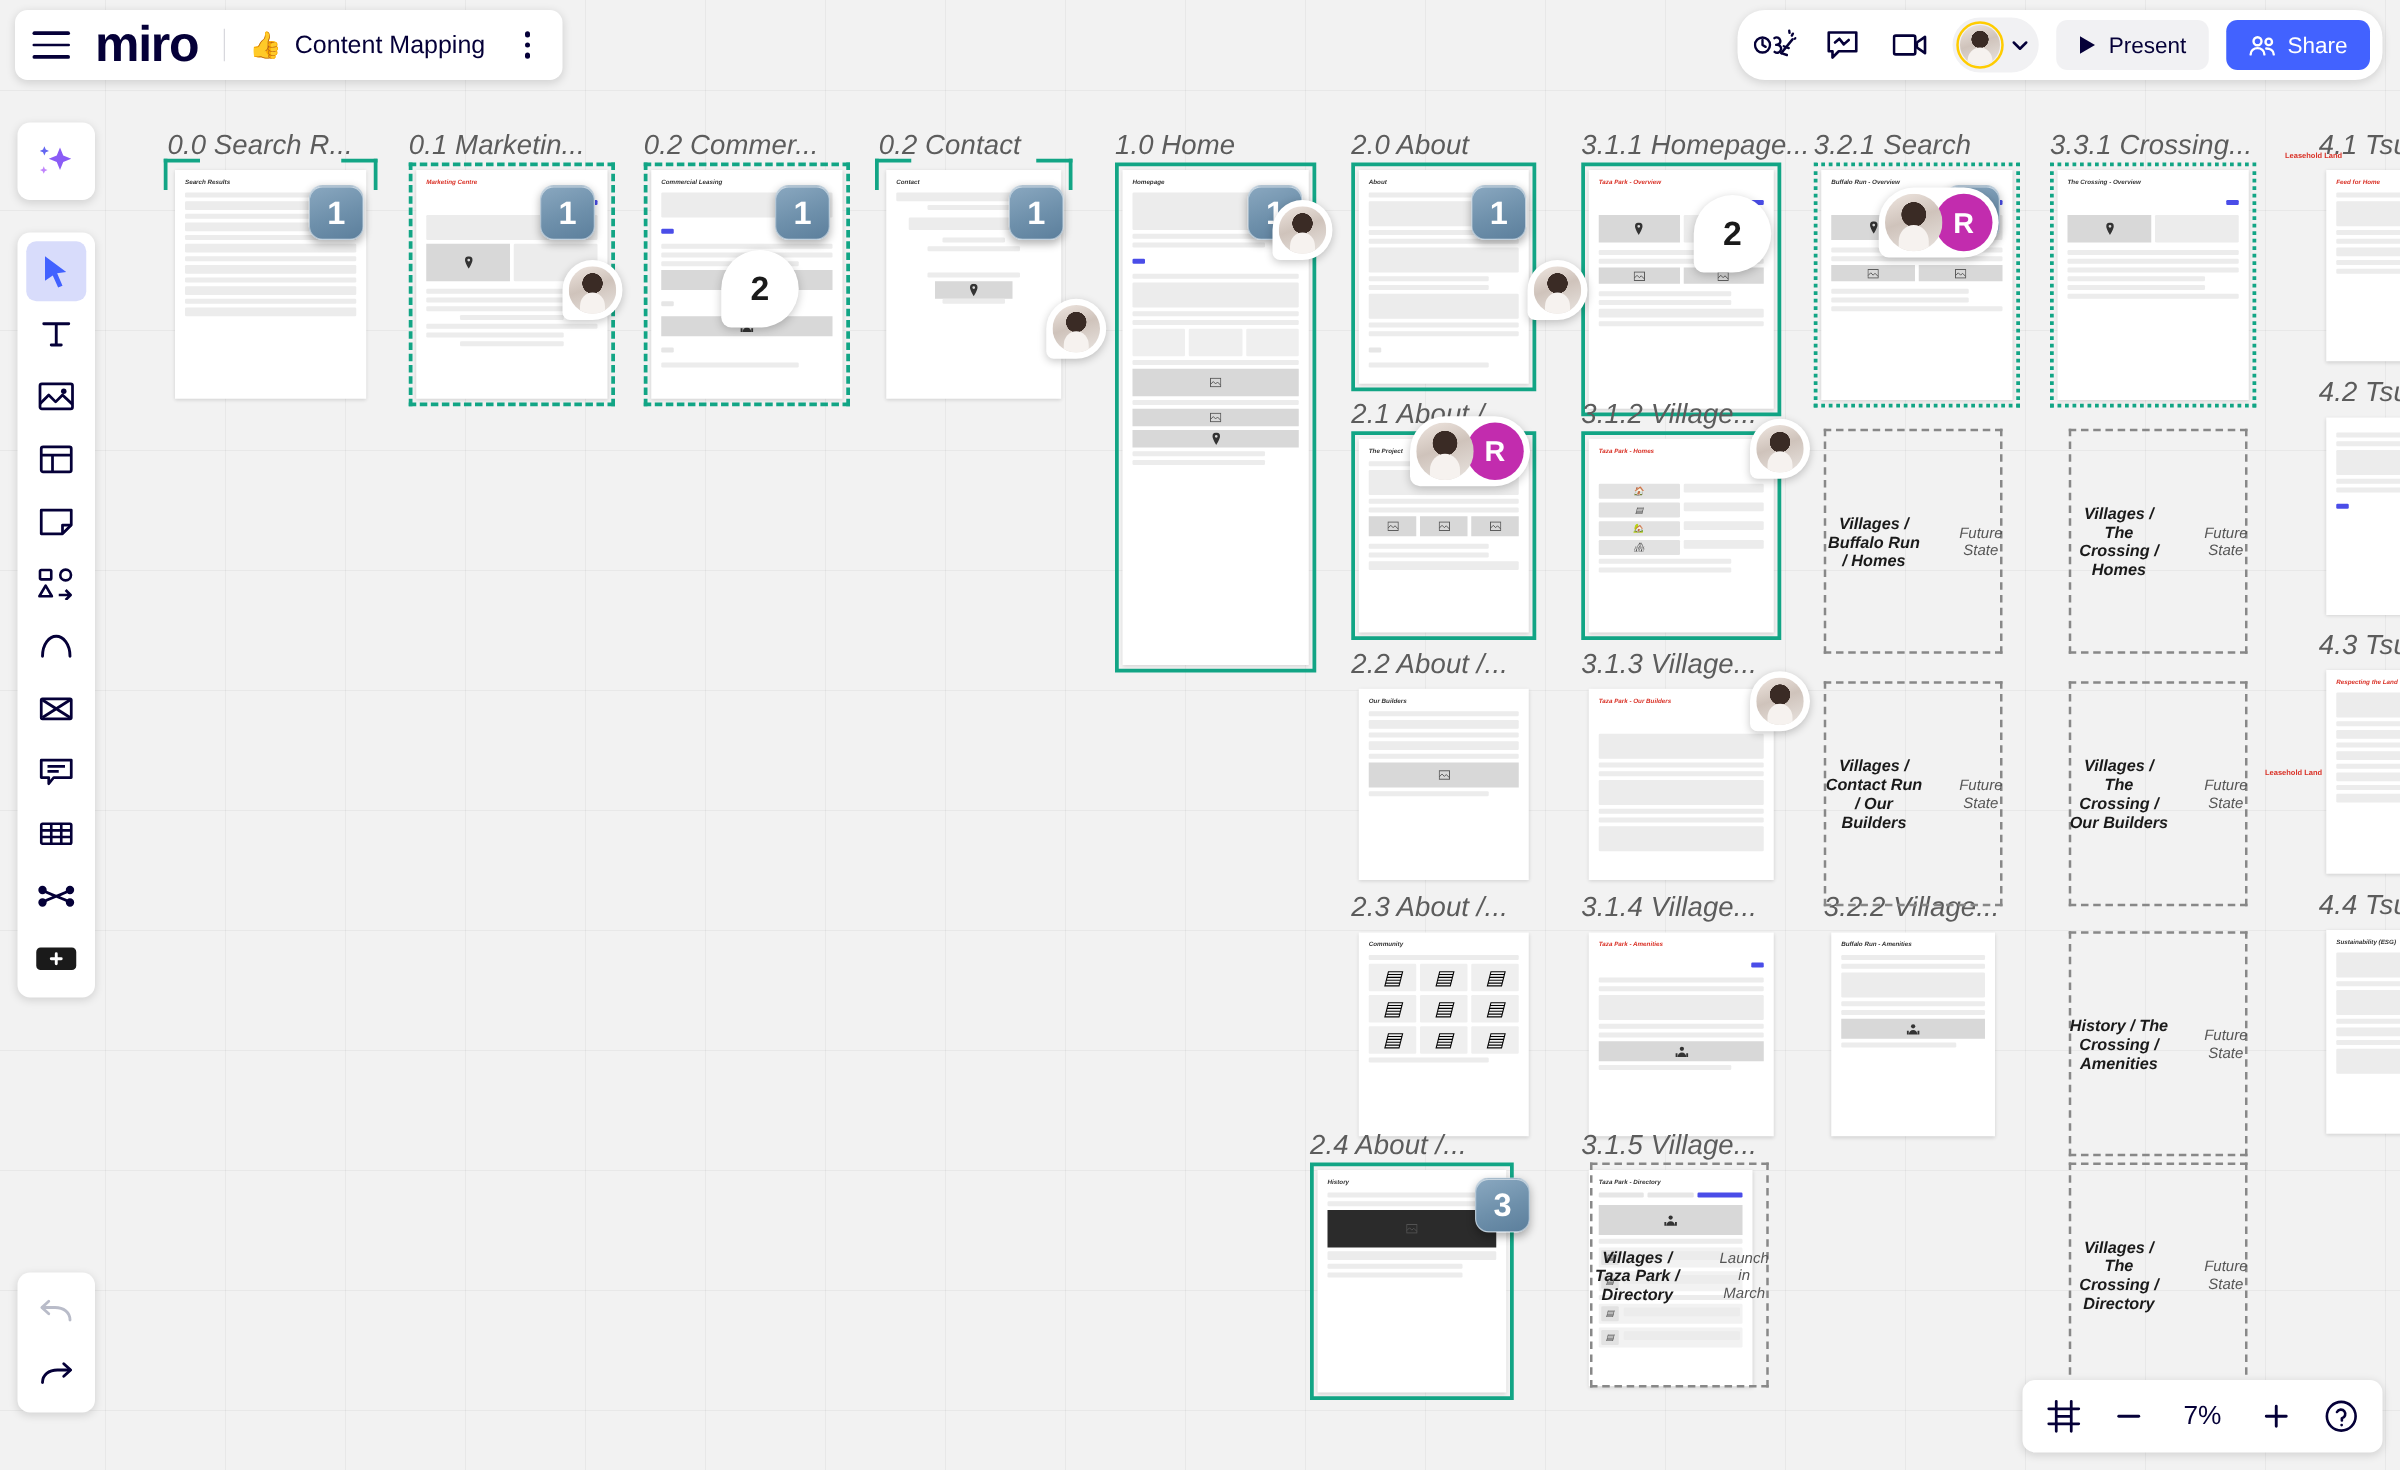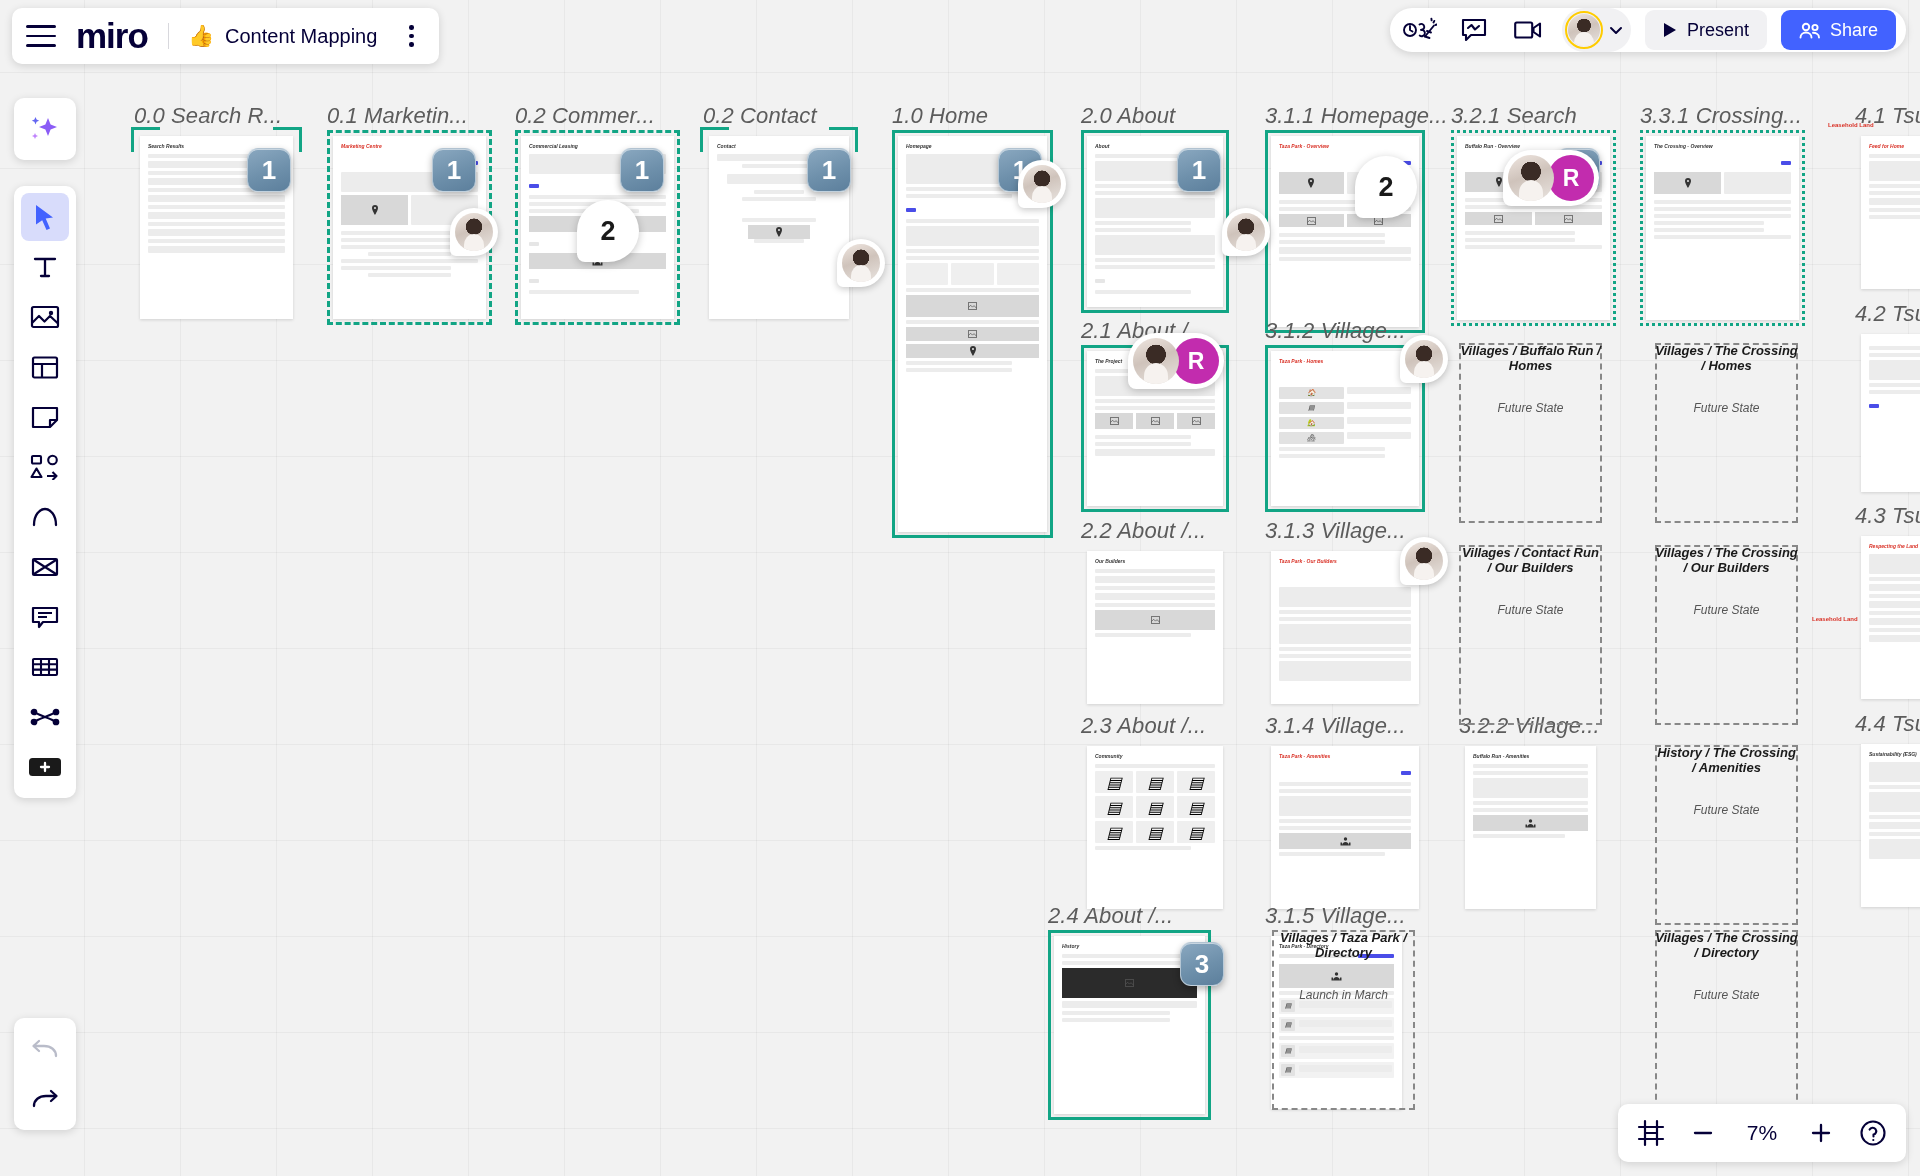--- a/index.html
+++ b/index.html
@@ -79,21 +79,21 @@
   .pg-row { display: flex; gap: 3px; margin-bottom: 3px; }
   .pg-row > * { flex: 1; }
   .pg-grid3 { display: grid; grid-template-columns: repeat(3,1fr); gap: 3px; margin-bottom: 3px; }
   .pg-cell { background: #efefef; height: 22px; border-radius: 1px; display:flex; align-items:center; justify-content:center; }
   .pg-ico { width: 14px; height: 12px; background: #e2e2e2; display:flex; align-items:center; justify-content:center; font-size: 7px; color:#444; border-radius:1px; }
   .pg-listrow { display: flex; gap: 4px; align-items: center; background:#f2f2f2; padding:2px; margin-bottom:3px; border-radius:1px;}
 
   
   .ph-inner {
     position: absolute; inset: 0;
-    display: flex; flex-direction: column;
+    display: flex; 
     align-items: center; justify-content: flex-start; gap: 28px;
   }
   .ph-name { font-size: 13px; font-weight: 700; color: #1a1a1a; text-align: center; }
   .ph-sub  { font-size: 12px; color: #555; text-align: center; }
 
   
   .badge {
     position: absolute;
     width: 44px; height: 44px;
     border-radius: 11px;
@@ -153,30 +153,30 @@
   
   .topbar {
     position: absolute; top: 8px; left: 12px;
     height: 56px; background: #fff; border-radius: 10px;
     box-shadow: 0 2px 8px rgba(0,0,0,.14);
     display: flex; align-items: center; padding: 0 14px; gap: 10px;
     z-index: 100;
   }
   .hamburger { width: 30px; height: 22px; display:flex; flex-direction:column; justify-content:space-between; cursor:pointer; }
   .hamburger span { display:block; height:2.6px; background:#050038; border-radius:2px; }
-  .mirologo { font-size: 35px; font-weight: 700; color:#050038; letter-spacing:-1px; margin-left:10px; font-family:"Liberation Sans",sans-serif; }
+  .mirologo { font-size: 40px; font-weight: 700; color:#050038; letter-spacing:-1px; margin-left:10px; font-family:"Liberation Sans",sans-serif; }
   .tb-div { width:1px; height:26px; background:#d8d8dd; margin: 0 10px; }
   .tb-emoji { font-size: 21px; }
   .tb-title { font-size: 20px; color:#050038; white-space:nowrap; }
   .kebab { width: 28px; height: 28px; display:flex; flex-direction:column; align-items:center; justify-content:center; gap:4px; margin-left:10px; cursor:pointer; }
   .kebab i { width: 4.5px; height:4.5px; border-radius:50%; background:#050038; display:block; }
 
   .topright {
     position: absolute; top: 8px; right: 14px;
-    height: 44px; background: #fff; border-radius: 22px;
+    height: 56px; background: #fff; border-radius: 22px;
     box-shadow: 0 2px 8px rgba(0,0,0,.14);
     display:flex; align-items:center; padding: 0 10px; gap: 14px;
     z-index: 100;
   }
   .tr-icon { width: 40px; height: 40px; display:flex; align-items:center; justify-content:center; border-radius:8px; cursor:pointer; }
   .userchip { display:flex; align-items:center; gap:4px; background:#f1f1f3; border-radius:22px; padding:3px 6px 3px 3px; cursor:pointer;}
   .userchip .ring { width: 38px; height:38px; border-radius:50%; border:2.5px solid #ffcc00; padding:1px; }
   .userchip .ring .ph-photo { width:100%; height:100%; border-radius:50%;
     background:
       radial-gradient(circle at 50% 36%, #3a2b25 0 26%, transparent 27%),

